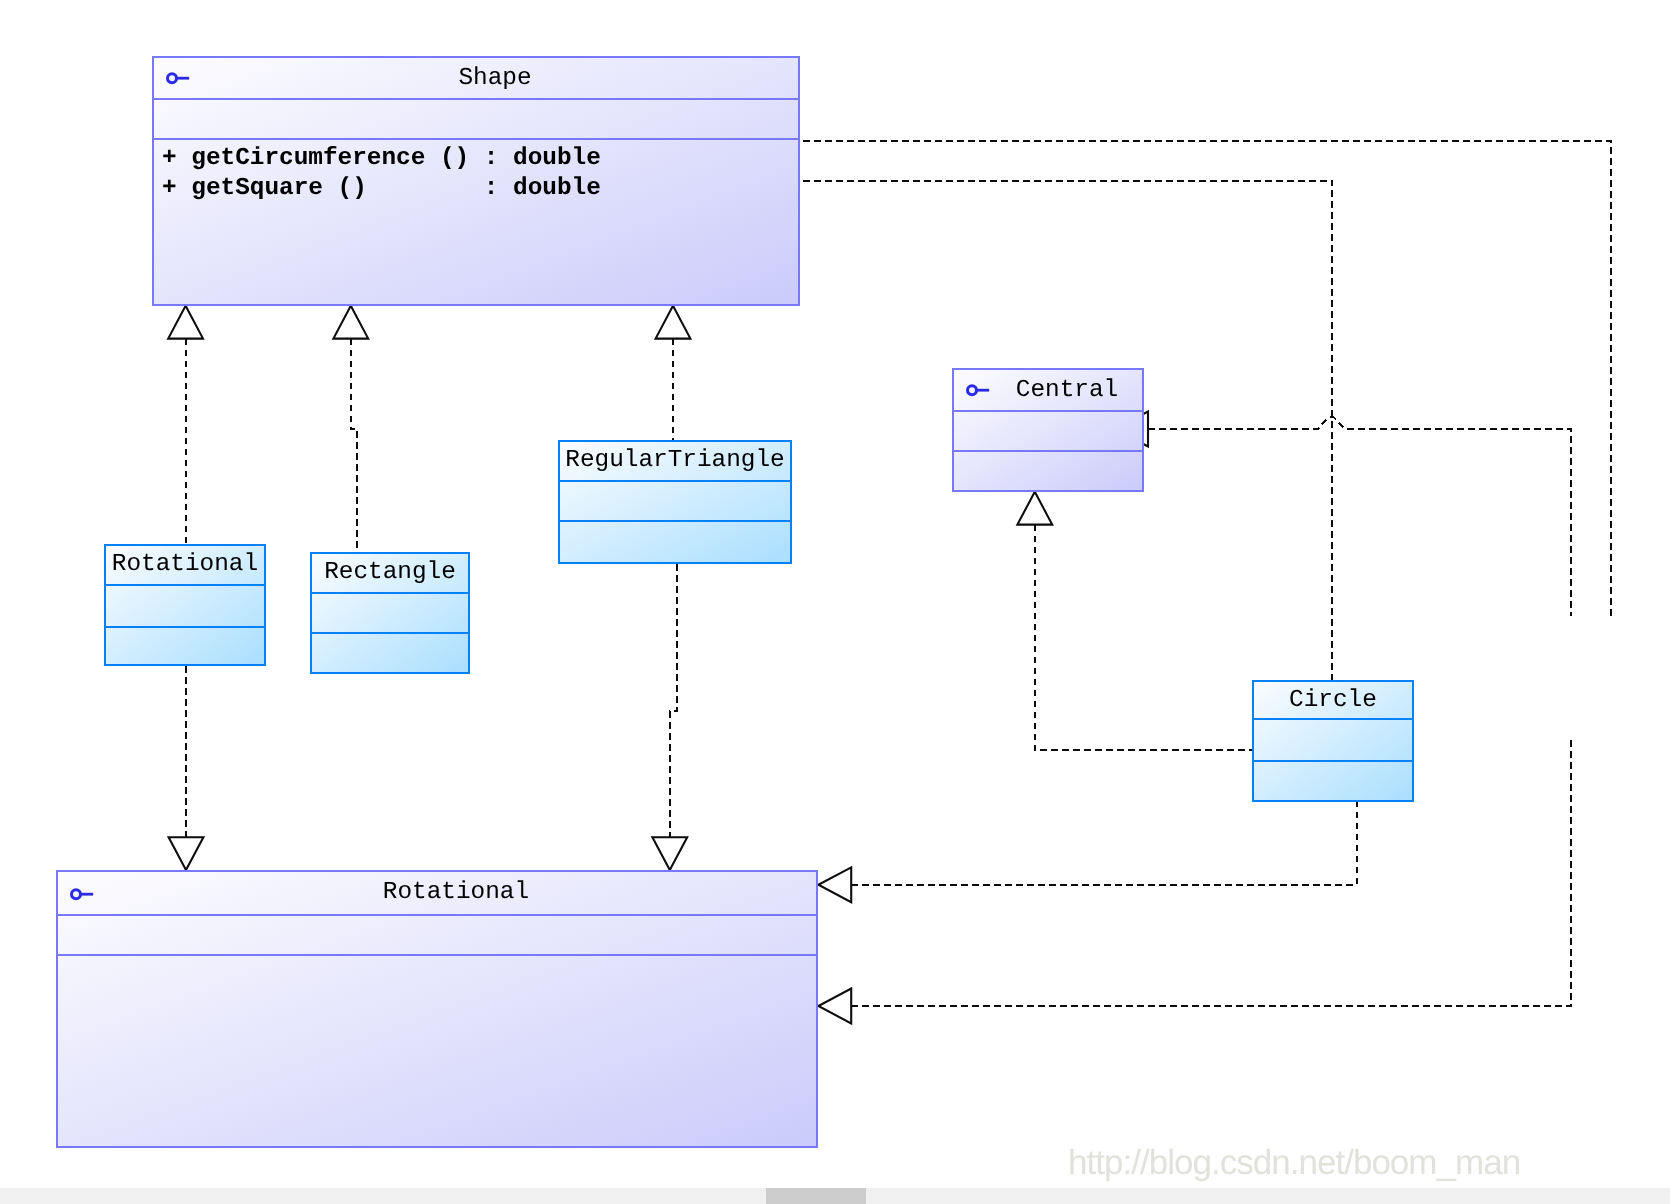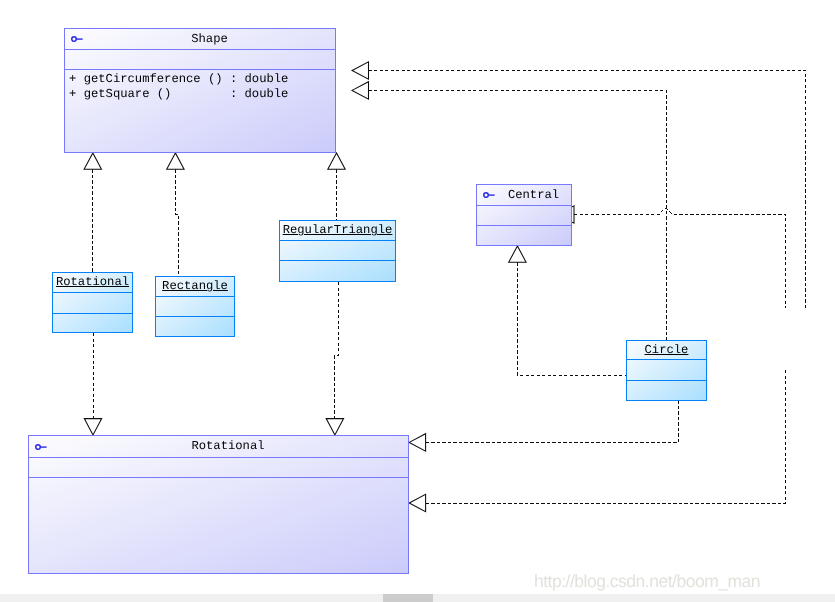--- a/index.html
+++ b/index.html
@@ -9,24 +9,24 @@
        -webkit-font-smoothing:antialiased;text-rendering:geometricPrecision;}
   #canvas{position:absolute;left:0;top:0;width:835px;height:602px;
           transform:translateZ(0);}
   #edges{position:absolute;left:0;top:0;width:835px;height:602px;}
   .node{position:absolute;box-sizing:border-box;}
   .node .sec{box-sizing:border-box;overflow:hidden;position:relative;}
   
   .iface{border:1px solid #7878fc;
       background:linear-gradient(to bottom right,rgb(253,253,254) 0%,rgb(203,203,251) 100%);}
   .iface .sec{border-bottom:1px solid #7878fc;}
-  .iface .sec:last-child{border-bottom:none;}
+  .iface .sec:last-child{border-bottom:none;font-weight:bold;}
   
   .klass{border:1px solid #0581f8;
-      background:linear-gradient(to bottom right,rgb(251,252,254) 0%,rgb(169,223,254) 100%);text-decoration:underline;}
+      background:linear-gradient(to bottom right,rgb(251,252,254) 0%,rgb(169,223,254) 100%);}
   .klass .sec{border-bottom:1px solid #0581f8;}
   .klass .sec:last-child{border-bottom:none;}
   .title{text-align:center;color:#000;font-size:12.2px;line-height:1;
          display:flex;align-items:center;justify-content:center;
          transform:translateZ(0);}
   .iface .title{padding-left:19px;}
   .iface-ico{position:absolute;left:5px;top:50%;margin-top:-5px;
              width:16px;height:10px;line-height:0;}
   .members{padding:2px 4px 0 4px;font-size:12.2px;color:#000;white-space:pre;line-height:15.2px;
            transform:translateZ(0);}
@@ -80,21 +80,21 @@
       <g>
         <path d="M 425.6 442.4 L 678.4 442.4 L 678.4 401" fill="none" stroke="#0d0d0d" stroke-width="1" stroke-dasharray="3.4 2.1" shape-rendering="crispEdges"></path>
         <path d="M 409.20000000000005 442.4 L 425.6 433.7 L 425.6 451.09999999999997 Z" fill="#ffffff" stroke="#0d0d0d" stroke-width="1.05" stroke-linejoin="miter"></path>
       </g>
       <g>
         <path d="M 425.6 503 L 785.6 503 L 785.6 369" fill="none" stroke="#0d0d0d" stroke-width="1" stroke-dasharray="3.4 2.1" shape-rendering="crispEdges"></path>
         <path d="M 409.20000000000005 503 L 425.6 494.3 L 425.6 511.7 Z" fill="#ffffff" stroke="#0d0d0d" stroke-width="1.05" stroke-linejoin="miter"></path>
       </g>
     </svg>
 
-  <div class="node iface" style="left:64px;top:28px;width:272px;height:125px">
+  <div class="node iface" style="left:76px;top:28px;width:324px;height:125px">
     <div class="sec title" style="height:21px">
       <span class="iface-ico"><svg width="16" height="10" viewBox="0 0 16 10" aria-hidden="true">
             <circle cx="4" cy="5.1" r="2.25" fill="none" stroke="#2a2ae8" stroke-width="1.5"></circle>
             <line x1="6.3" y1="5.1" x2="12.6" y2="5.1" stroke="#2a2ae8" stroke-width="1.4"></line>
           </svg></span>
       <span>Shape</span>
     </div>
     <div class="sec" style="height:20px"></div>
     <div class="sec members" style="height:82px">+ getCircumference () : double
 + getSquare ()        : double</div>

